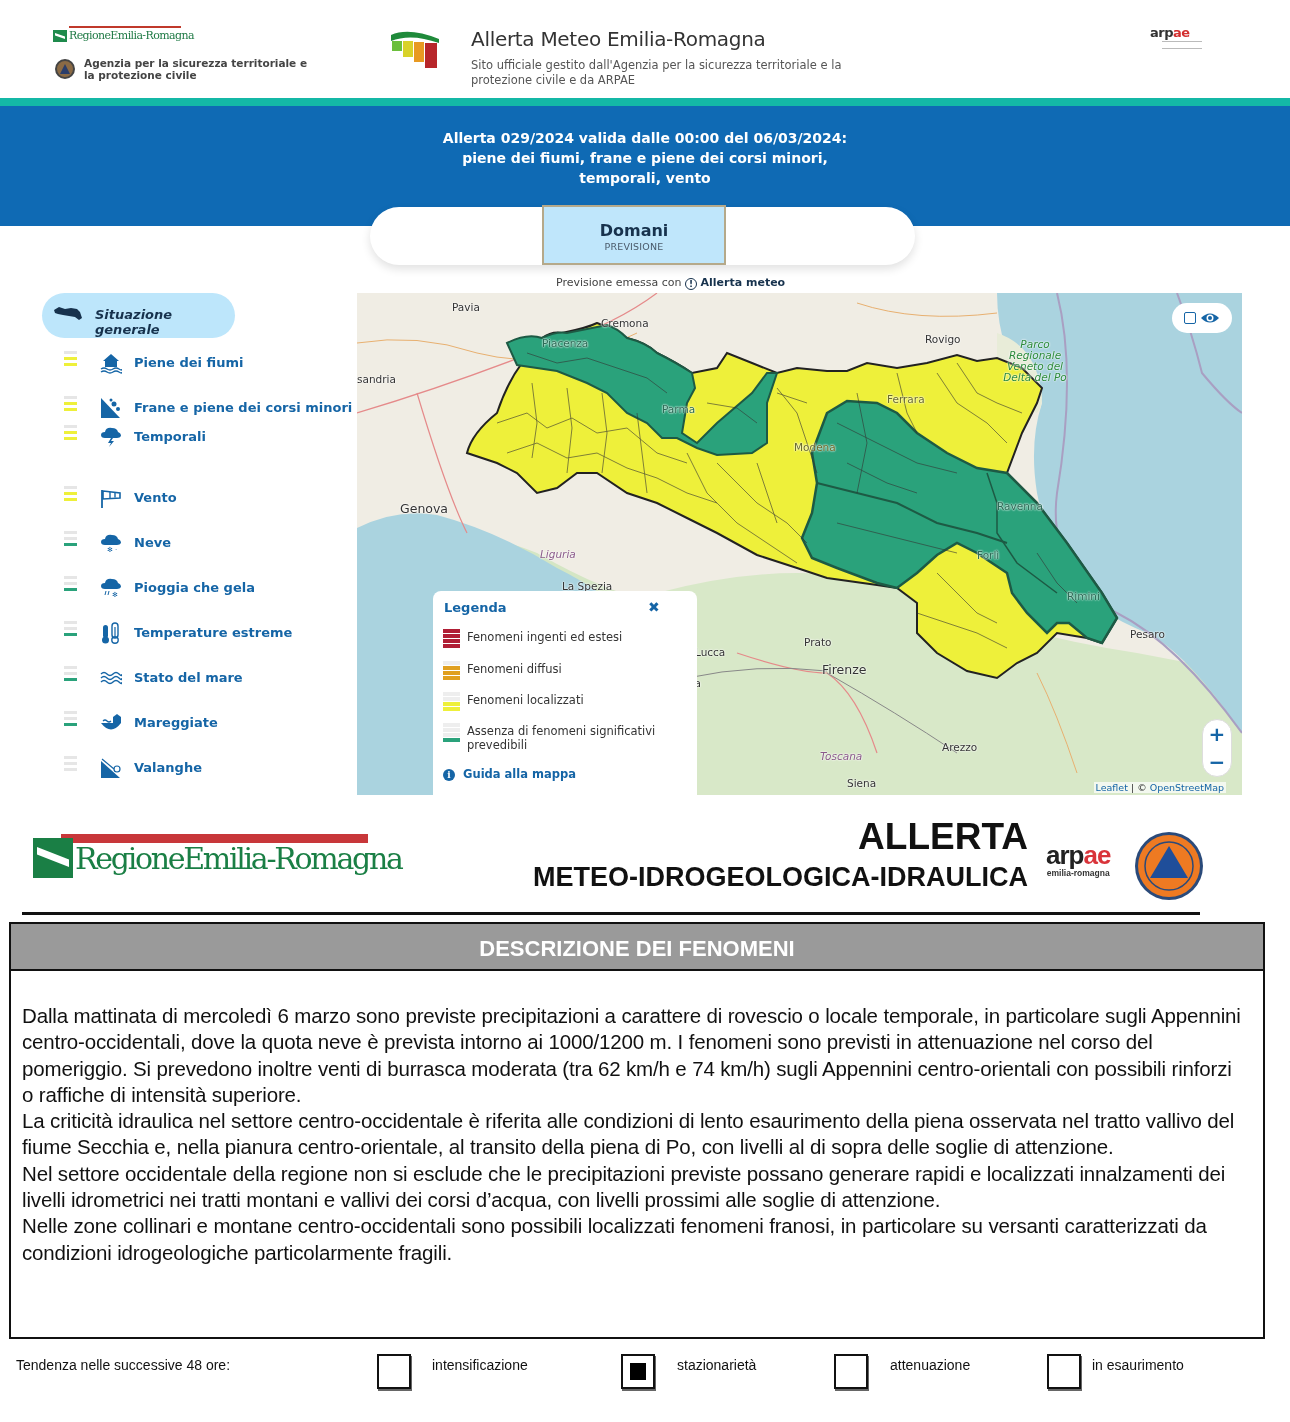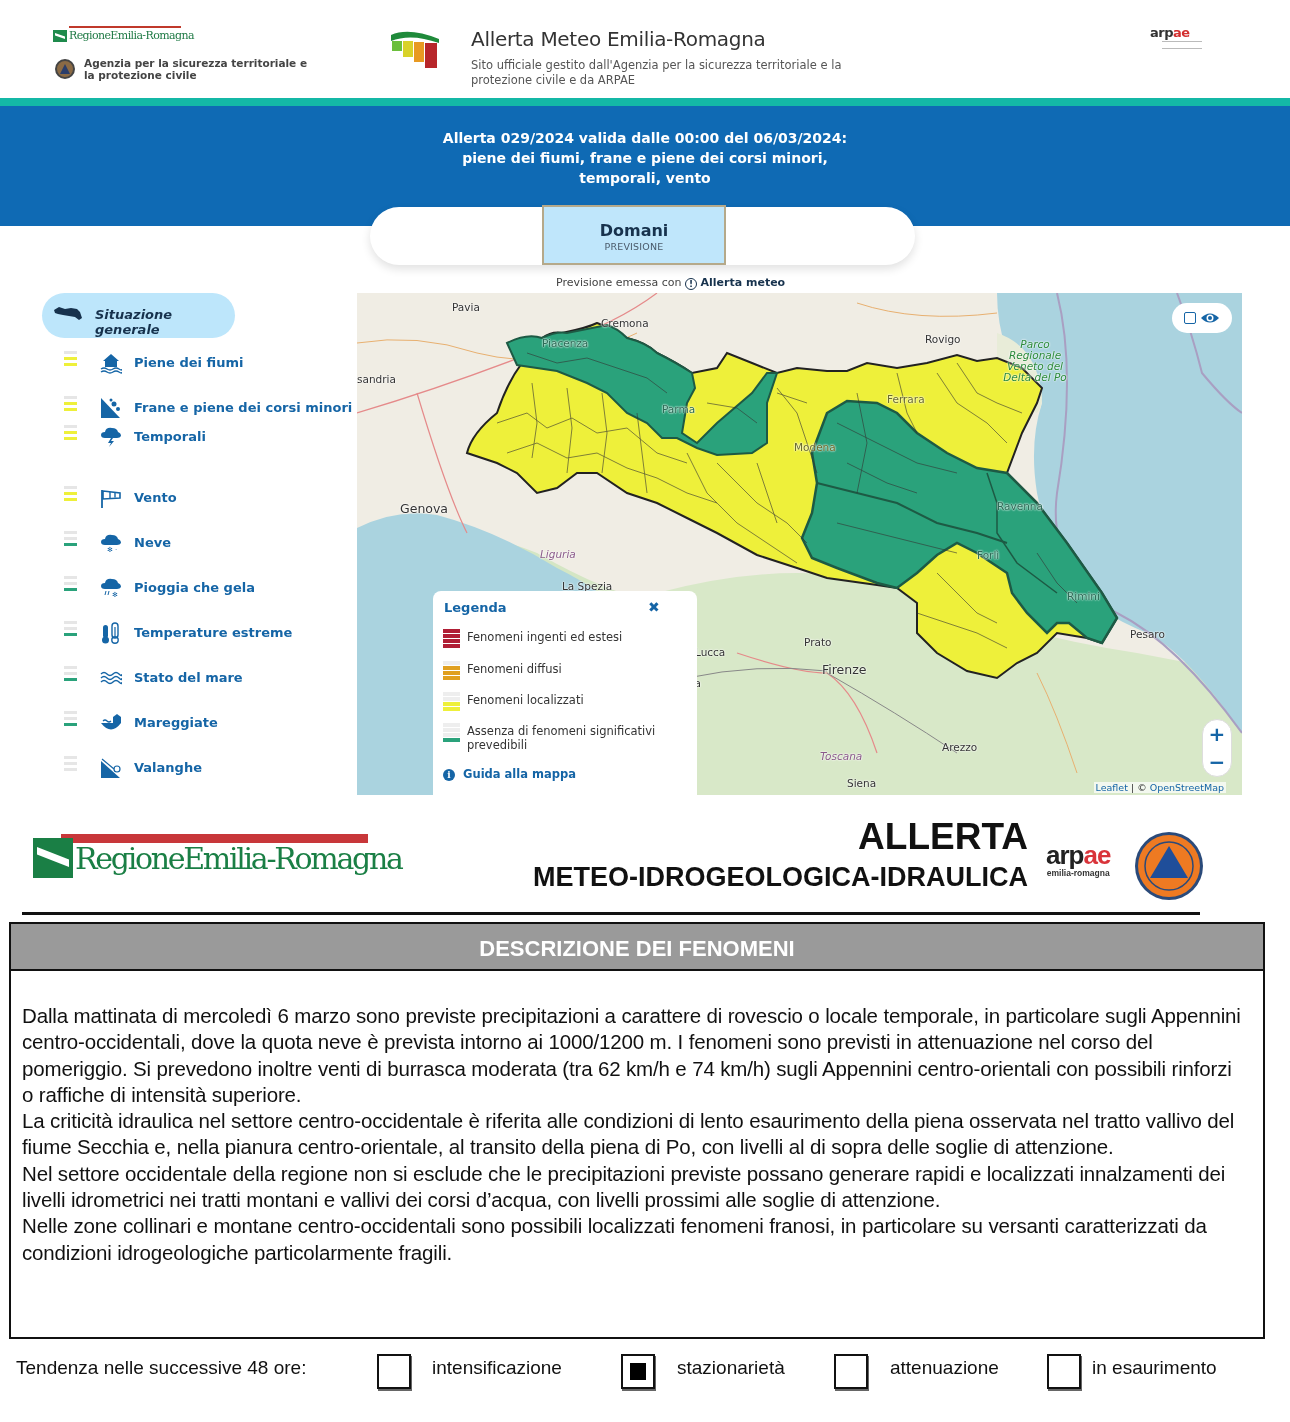--- a/index.html
+++ b/index.html
@@ -93,21 +93,21 @@
   .bul-arpae .sub { display: block; font-size: 8.5px; letter-spacing: 0; font-weight: bold; color: #333; margin-top: -3px; text-align: center; }
   .bul-pc { position: absolute; left: 1133px; top: 830px; width: 72px; height: 72px; }
   .bul-rule { position: absolute; left: 22px; top: 912px; width: 1178px; height: 3px; background: #111; }
 
   .desc-box { position: absolute; left: 9px; top: 922px; width: 1256px; height: 417px; border: 2.5px solid #111; background: #fff; }
   .desc-head { position: absolute; left: 0; top: 0; width: 100%; height: 47px; background: #9a9a9a; border-bottom: 2.5px solid #111; text-align: center; }
   .desc-head span { display: inline-block; margin-top: 12px; font-family: "Liberation Sans", sans-serif; font-size: 22px; font-weight: bold; color: #fff; }
   .desc-body { position: absolute; left: 11px; top: 79px; width: 1225px; font-family: "Liberation Sans", sans-serif; font-size: 20.5px; line-height: 26.3px; color: #111; letter-spacing: -0.15px; }
   .desc-body p { margin: 0; }
 
-  .trend { position: absolute; left: 16px; top: 1354px; width: 1270px; height: 36px; font-family: "Liberation Sans", sans-serif; font-size: 19px; color: #111; }
+  .trend { position: absolute; left: 16px; top: 1354px; width: 1270px; height: 36px; font-family: "Liberation Sans", sans-serif; font-size: 14px; color: #111; }
   .trend .lbl { position: absolute; top: 3px; white-space: nowrap; }
   .trend .cb { position: absolute; top: 0; width: 34px; height: 35px; border: 2px solid #111; box-shadow: 1px 2px 0 #666; background: #fff; }
   .trend .cb.on::after { content: ""; position: absolute; left: 7px; top: 7px; width: 16px; height: 17px; background: #000; }
 </style>
 </head>
 <body>
 
 <div class="top-header">
   <div class="rer-small">
     <div class="bar"></div>

